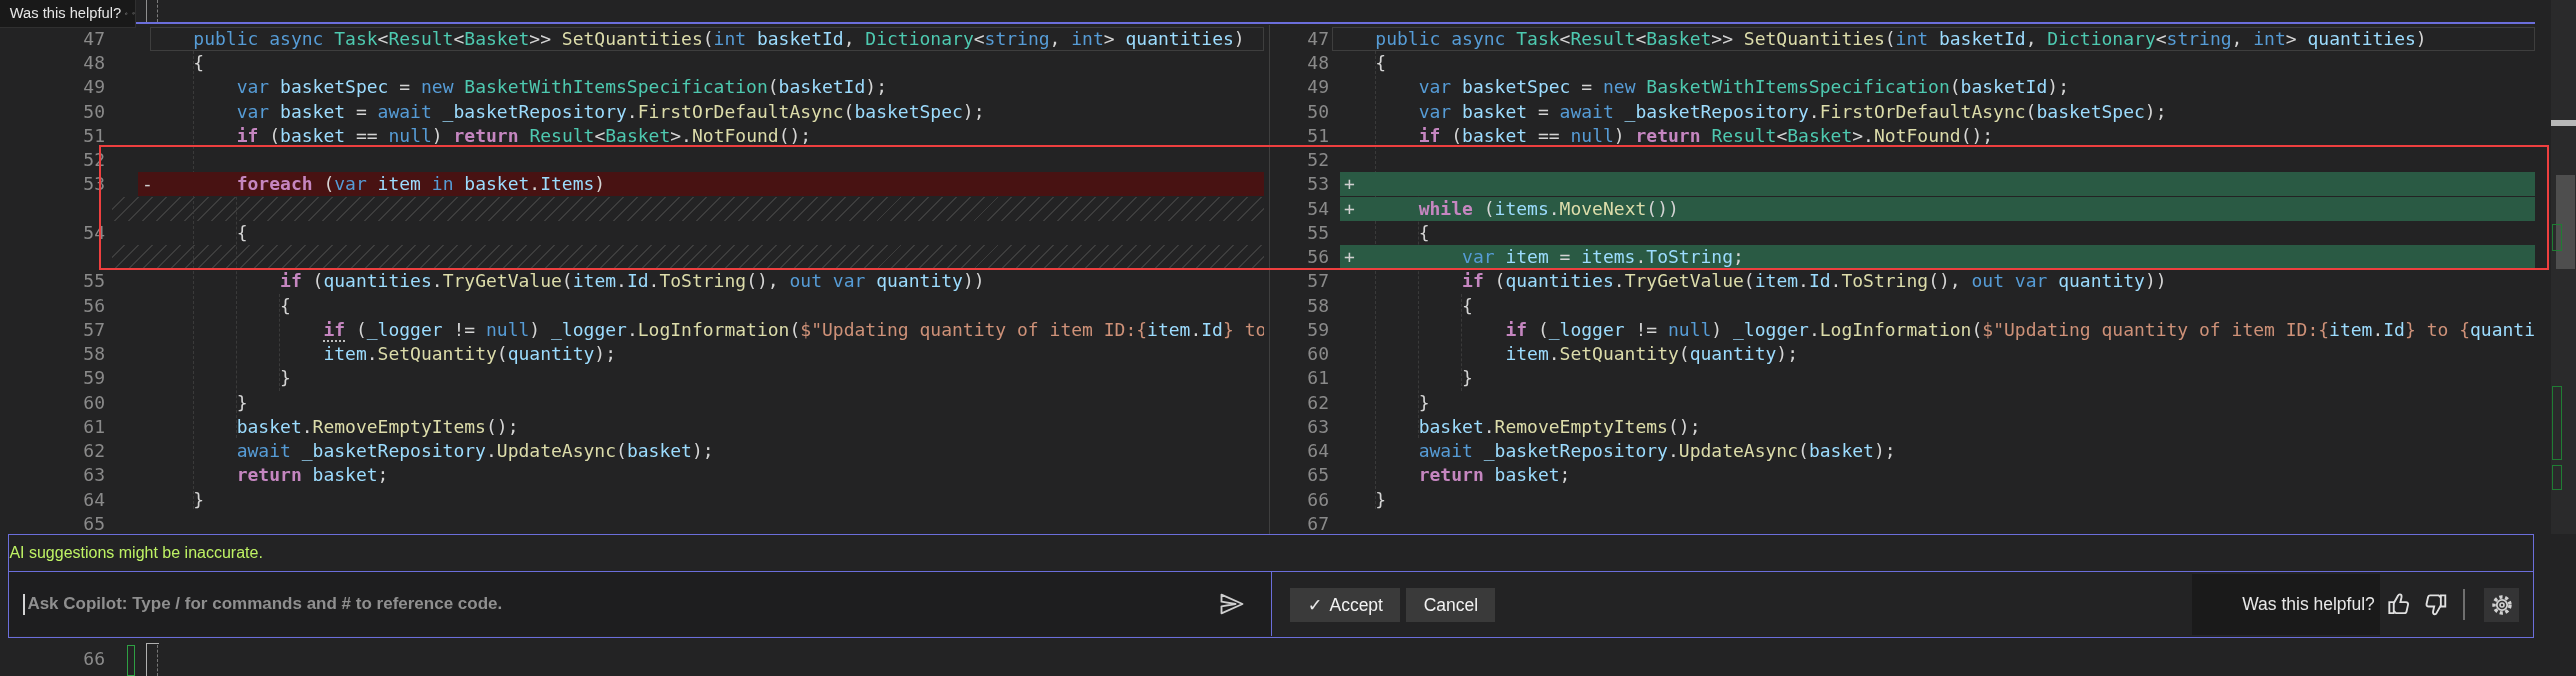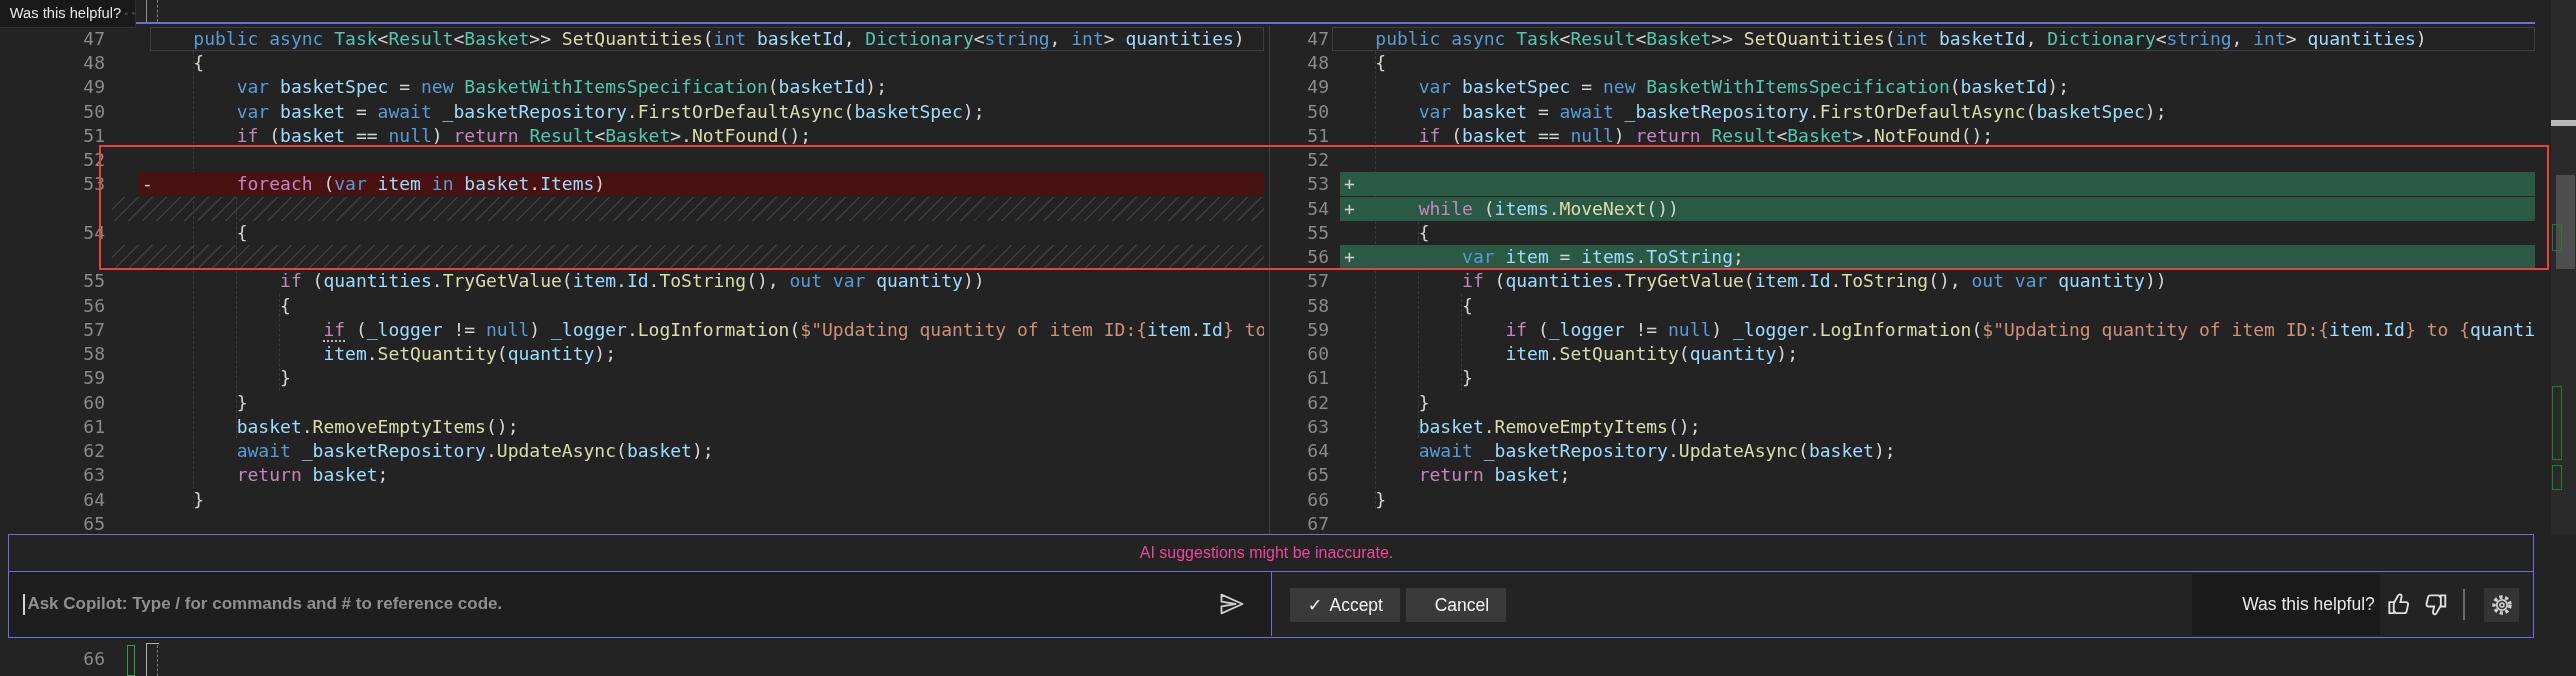--- a/index.html
+++ b/index.html
@@ -20,52 +20,52 @@
   .pane{position:absolute;top:26.6px;height:509px;overflow:hidden;z-index:1;}
   .row{position:absolute;left:0;height:35px;width:100%;}
   .band{position:absolute;top:0;height:24.5px;}
   .band.removed{background:#481212;}
   .band.added{background:#2a5a44;}
   .band.filler{background:repeating-linear-gradient(135deg,rgba(0,0,0,0) 0 8.4px,#3d3d3d 8.4px 9.8px);}
   .band.cursorbox{background:transparent;border:1.4px solid #3e3e3e;box-sizing:border-box;height:24.5px;}
   .gnum{position:absolute;top:0;left:0;text-align:right;color:#8a8a8a;font-size:18px;line-height:24.5px;}
   .gmark{position:absolute;top:0;color:#d0d0d0;font-size:18px;line-height:24.5px;}
   .code{position:absolute;top:0;white-space:pre;font-size:18px;line-height:24.5px;color:#d4d4d4;}
-  .code .k{color:#569cd6;} .code .c{color:#c586c0;} .code .t{color:#4ec9b0;}
+  .code .k{color:#569cd6;} .code .c{color:#c586c0;font-weight:bold;} .code .t{color:#4ec9b0;}
   .code .m{color:#dcdcaa;} .code .v{color:#9cdcfe;} .code .p{color:#d4d4d4;}
   .code .s{color:#ce9178;}
   .code .dots{border-bottom:2.1px dotted #bdbdbd;padding-bottom:0.7px;}
   .iguide{position:absolute;width:0;border-left:1.4px dashed #3a3a3a;z-index:0;}
   #sash{position:absolute;left:1269px;top:24.5px;width:1.4px;height:509px;background:#3f3f3f;}
 
   
   #sb-strip{position:absolute;left:2551px;top:0;width:25px;height:534px;background:#2a2a2b;}
   #sb-marker{position:absolute;left:2551px;top:120px;width:25px;height:6.3px;background:#b8b8b8;}
   #sb-thumb{position:absolute;left:2556px;top:175px;width:19px;height:94px;background:#4e4e4e;}
   .ov-green{position:absolute;left:2552px;width:9.8px;border:1.4px solid #1f7d33;box-sizing:border-box;background:transparent;}
 
   
   #annotation{position:absolute;left:99px;top:145px;width:2450px;height:125px;
               border:2.8px solid #ee3f3f;box-sizing:border-box;z-index:6;pointer-events:none;}
 
   
   #widget{position:absolute;left:8.4px;top:534px;width:2526px;height:104px;border:1.4px solid #6b6edb;
           box-sizing:border-box;background:#232324;z-index:7;}
-  #w-top{height:36px;line-height:36px;text-align:center;padding-right:9.8px;color:#ec4899;font-size:16px;
+  #w-top{height:36px;line-height:36px;text-align:left;padding-right:9.8px;color:#bef264;font-size:16px;
          border-bottom:1.4px solid #6b6edb;}
   #w-bottom{position:relative;height:64px;display:flex;}
   #w-input{position:relative;width:1262px;height:64px;border-right:1.4px solid #6b6edb;background:#1e1e1f;box-sizing:content-box;}
   #caret{position:absolute;left:14px;top:22px;width:1.4px;height:21px;background:#d4d4d4;}
   #placeholder{position:absolute;left:18px;top:0;line-height:64px;color:#8f8f8f;font-size:17px;white-space:nowrap;font-weight:bold;}
   #send{position:absolute;right:25px;top:17.5px;cursor:pointer;}
   #w-actions{position:relative;flex:1;}
   .btn{position:absolute;top:16px;height:34px;background:#3a3a3a;color:#f2f2f2;font-size:17.5px;
        display:flex;align-items:center;justify-content:center;cursor:pointer;}
   #btn-accept{left:18px;width:110px;}
-  #btn-cancel{left:134px;width:89px;padding-left:11px;}
+  #btn-cancel{left:134px;width:89px;}
   #btn-accept .chk{margin-right:7px;color:#e8e8e8;}
   #patch{position:absolute;left:920px;top:2.1px;width:188px;height:61px;background:#1a1a1a;
          display:flex;align-items:center;justify-content:flex-end;}
   #patch .txt{color:#e8e8e8;font-size:17.5px;padding-right:5.6px;white-space:nowrap;}
   .icon-btn{position:absolute;cursor:pointer;}
   #w-sep{position:absolute;left:1191px;top:17px;width:1.4px;height:31px;background:#6f6f6f;}
   #gear-box{position:absolute;left:1212px;top:16px;width:35px;height:34px;background:#343435;
             display:flex;align-items:center;justify-content:center;cursor:pointer;}
 
   

